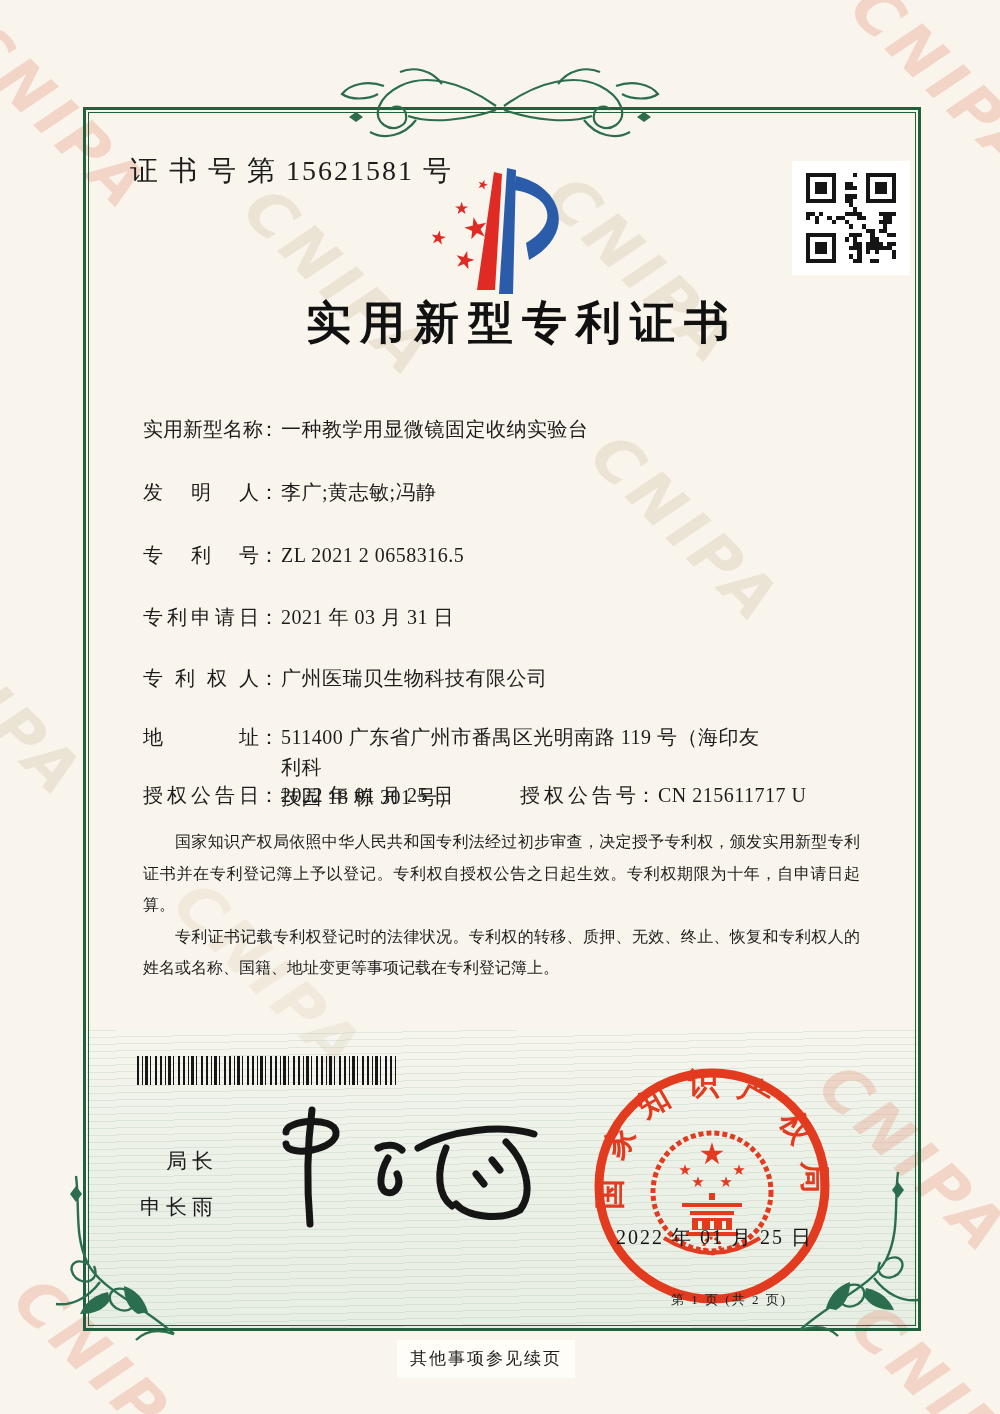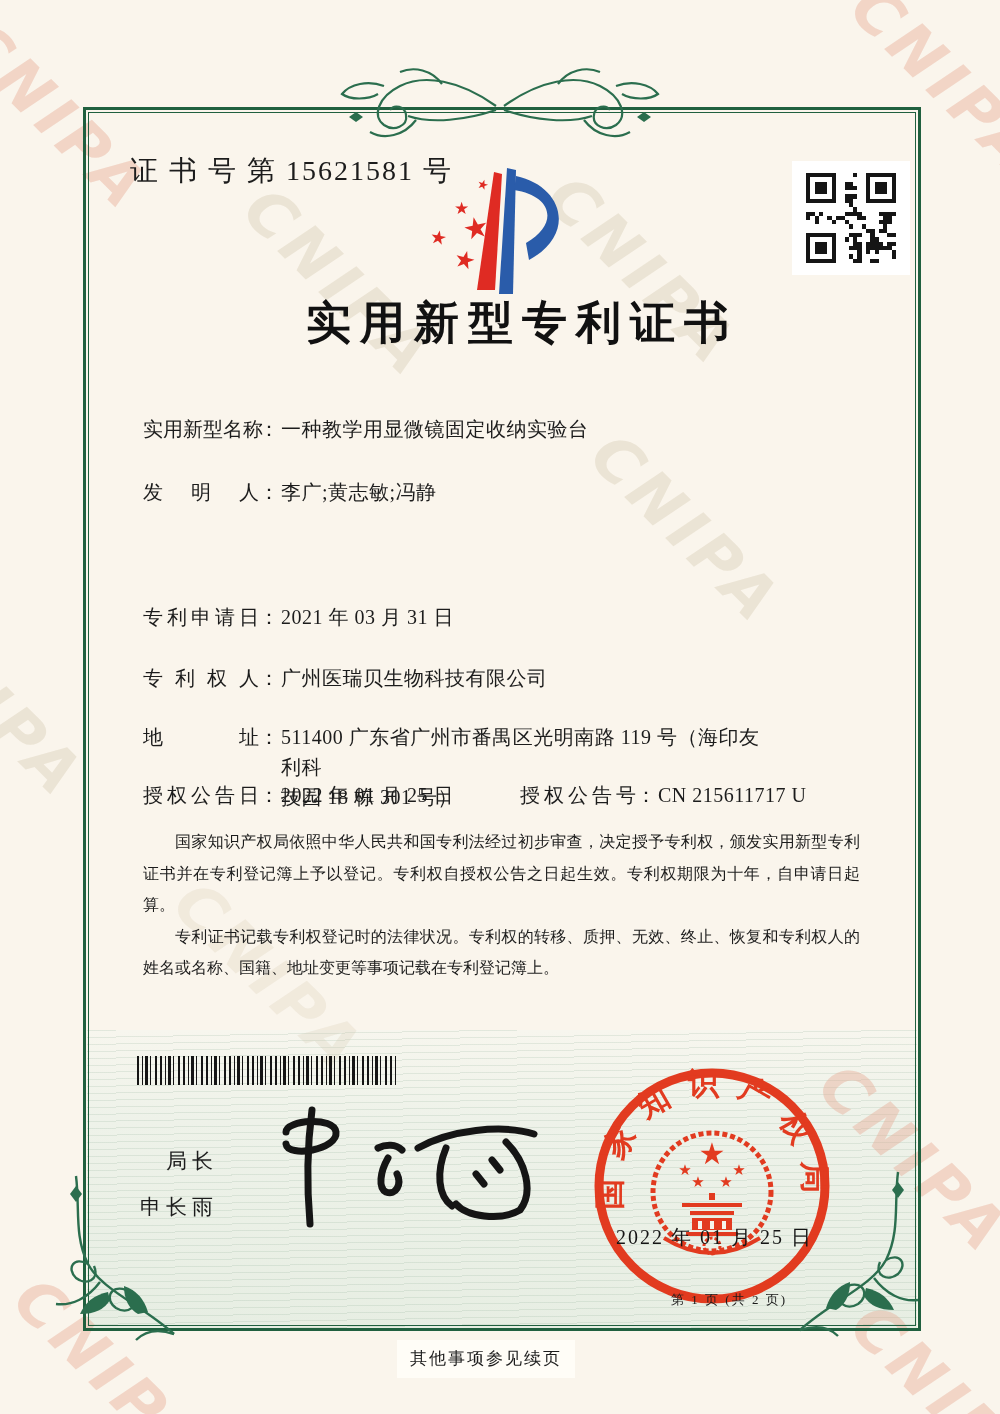--- a/index.html
+++ b/index.html
@@ -313,20 +313,23 @@
   </div>
 
   <div class="title">实用新型专利证书</div>
 
   <div class="frow" style="top:414px">
     <span class="flabel">实用新型名称</span><span class="fcolon">：</span><span class="fvalue">一种教学用显微镜固定收纳实验台</span>
   </div>
   <div class="frow" style="top:477px">
     <span class="flabel">发明人</span><span class="fcolon">：</span><span class="fvalue">李广;黄志敏;冯静</span>
   </div>
+  <div class="frow" style="top:540px">
+    <span class="flabel">专利号</span><span class="fcolon">：</span><span class="fvalue">ZL 2021 2 0658316.5</span>
+  </div>
   <div class="frow" style="top:602px">
     <span class="flabel">专利申请日</span><span class="fcolon">：</span><span class="fvalue">2021 年 03 月 31 日</span>
   </div>
   <div class="frow" style="top:663px">
     <span class="flabel">专利权人</span><span class="fcolon">：</span><span class="fvalue">广州医瑞贝生物科技有限公司</span>
   </div>
   <div class="frow addr" style="top:722px">
     <span class="flabel">地址</span><span class="fcolon">：</span><span class="fvalue">511400 广东省广州市番禺区光明南路 119 号（海印友利科
 技园 18 栋 301 号）</span>
   </div>

